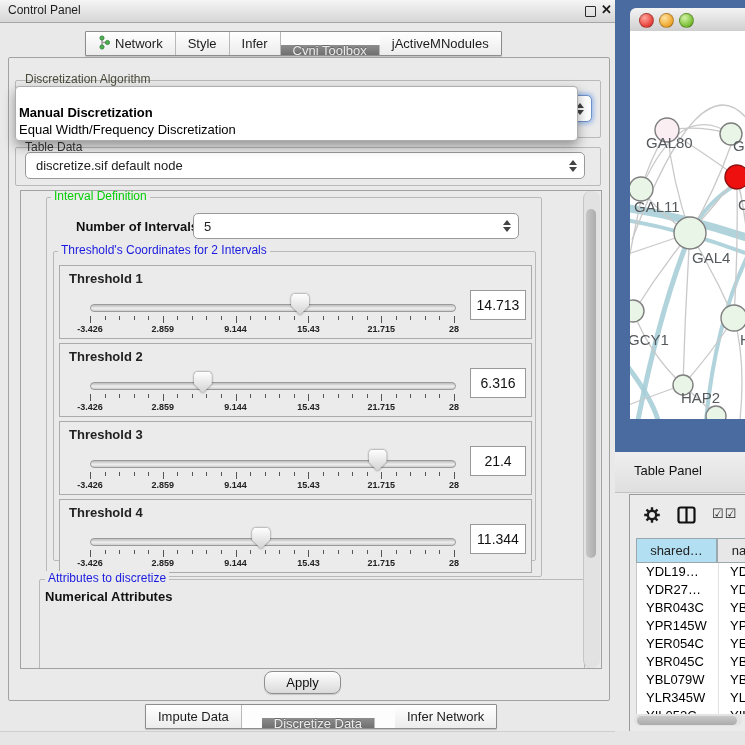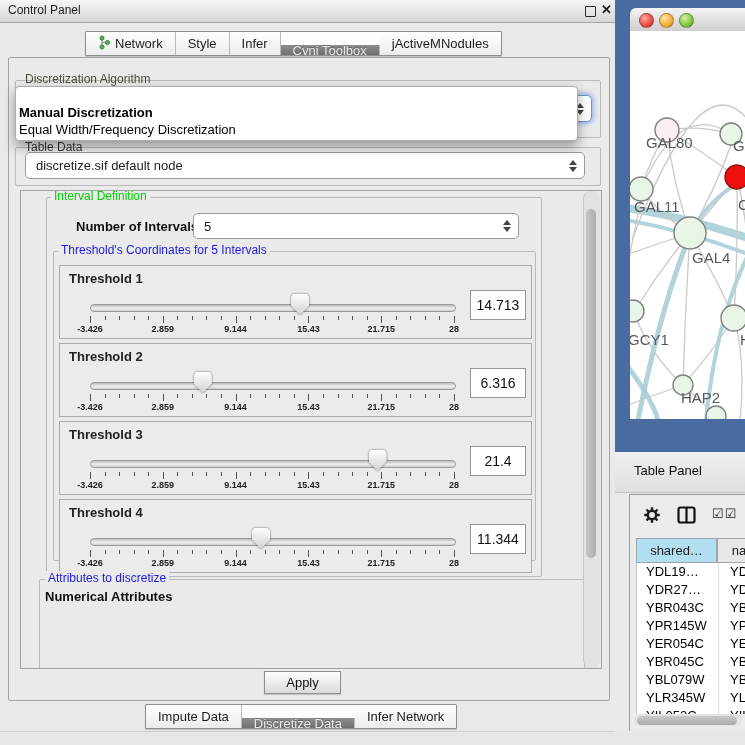--- a/index.html
+++ b/index.html
@@ -55,21 +55,21 @@
   .tick-label{position:absolute;top:58px;transform:translateX(-50%);font-size:9px;font-weight:700;color:#222;}
   .thr-value{position:absolute;left:410px;top:24px;width:54px;height:28px;background:#fff;border:1px solid #989898;
              display:flex;align-items:center;justify-content:center;font-size:14px;color:#111;}
   
   .attr-list{position:absolute;background:#fff;border:1px solid #9a9a9a;font-size:13px;overflow:hidden;}
   .attr-item{padding:1px 0 1px 16px;line-height:17px;color:#111;white-space:nowrap;}
   .list-sb{position:absolute;right:3px;top:4px;width:9px;height:48px;background:linear-gradient(90deg,#cdcdcd,#b2b2b2);border-radius:5px;}
   .list-sb-track{position:absolute;right:0;top:0;bottom:0;width:15px;background:#e6e6e6;border-left:1px solid #cfcfcf;}
   
   .push-btn{position:absolute;display:flex;align-items:center;justify-content:center;
-            background:linear-gradient(#fefefe,#dadada);border:1px solid #8f8f8f;border-radius:0;
+            background:linear-gradient(#fefefe,#dadada);border:1px solid #8f8f8f;border-radius:8px;
             font-size:13px;color:#111;box-shadow:0 1px 1px rgba(0,0,0,.15);}
   
   .net-region{left:615px;top:0;width:130px;height:452px;background:#4a6b9f;}
   .net-titlebar{left:630px;top:8px;width:115px;height:23px;background:linear-gradient(#f4f4f4,#cfcfcf);
                 border-bottom:1px solid #9b9b9b;border-radius:6px 0 0 0;}
   .light{position:absolute;top:5px;width:13px;height:13px;border-radius:50%;border:1px solid rgba(0,0,0,.25);}
   .net-canvas{left:630px;top:31px;width:115px;height:388px;background:#fff;}
   .tp-header{left:615px;top:452px;width:130px;height:40px;background:linear-gradient(#efefef,#dfdfdf);
              border-bottom:1px solid #c2c2c2;}
   .tp-header .t{position:absolute;left:19px;top:11px;font-size:13px;color:#111;}
@@ -272,21 +272,21 @@
     <div class="abs bold-label" style="left:55px;top:28px;">Number of Intervals</div>
     <div class="abs combo" style="left:172px;top:22px;width:324px;height:24px;">
       <span class="val">5</span>
       <span class="stepper">
           <span class="up"></span>
           <span class="dn"></span>
         </span>
     </div>
 
     <div class="abs groupline" style="left:32px;top:60px;width:481px;height:308px;"></div>
-    <div class="abs grouplabel erase title-blue" style="left:37px;top:52px;">Threshold's Coordinates for 5 Intervals</div>
+    <div class="abs grouplabel erase title-blue" style="left:37px;top:52px;">Threshold's Coordinates for 2 Intervals</div>
     <div id="thr-container" class="abs" style="left:38px;top:74px;width:400px;">
         <div class="thr-box">
           <div class="thr-label">Threshold 1</div>
           <div class="thr-track"></div>
           <div class="tick major" style="left: 30px;"></div>
           <div class="tick minor" style="left: 44.56px;"></div>
           <div class="tick minor" style="left: 59.12px;"></div>
           <div class="tick minor" style="left: 73.68px;"></div>
           <div class="tick minor" style="left: 88.24px;"></div>
           <div class="tick major" style="left: 102.8px;"></div>
@@ -447,21 +447,21 @@
     <div class="abs grouplabel erase title-blue" style="left:24px;top:380px;">Attributes to discretize</div>
     <div class="abs bold-label" style="left:24px;top:398px;">Numerical Attributes</div>
 
     <div class="vsb-track">
       <div class="vsb-thumb" style="left:2px;"></div>
     </div>
   </div>
 
   <button class="push-btn" style="left:264px;top:671px;width:77px;height:23px;">Apply</button>
 
-  <div id="bottom-tabs" class="abs seg-bar" style="left:145px;top:704px;">
+  <div id="bottom-tabs" class="abs seg-bar" style="left:145px;top:704px;gap:20px;">
       <div class="seg">
         <span>Impute Data</span>
       </div>
       <div class="seg sel">
         <span>Discretize Data</span>
       </div>
       <div class="seg">
         <span>Infer Network</span>
       </div>
     </div>

